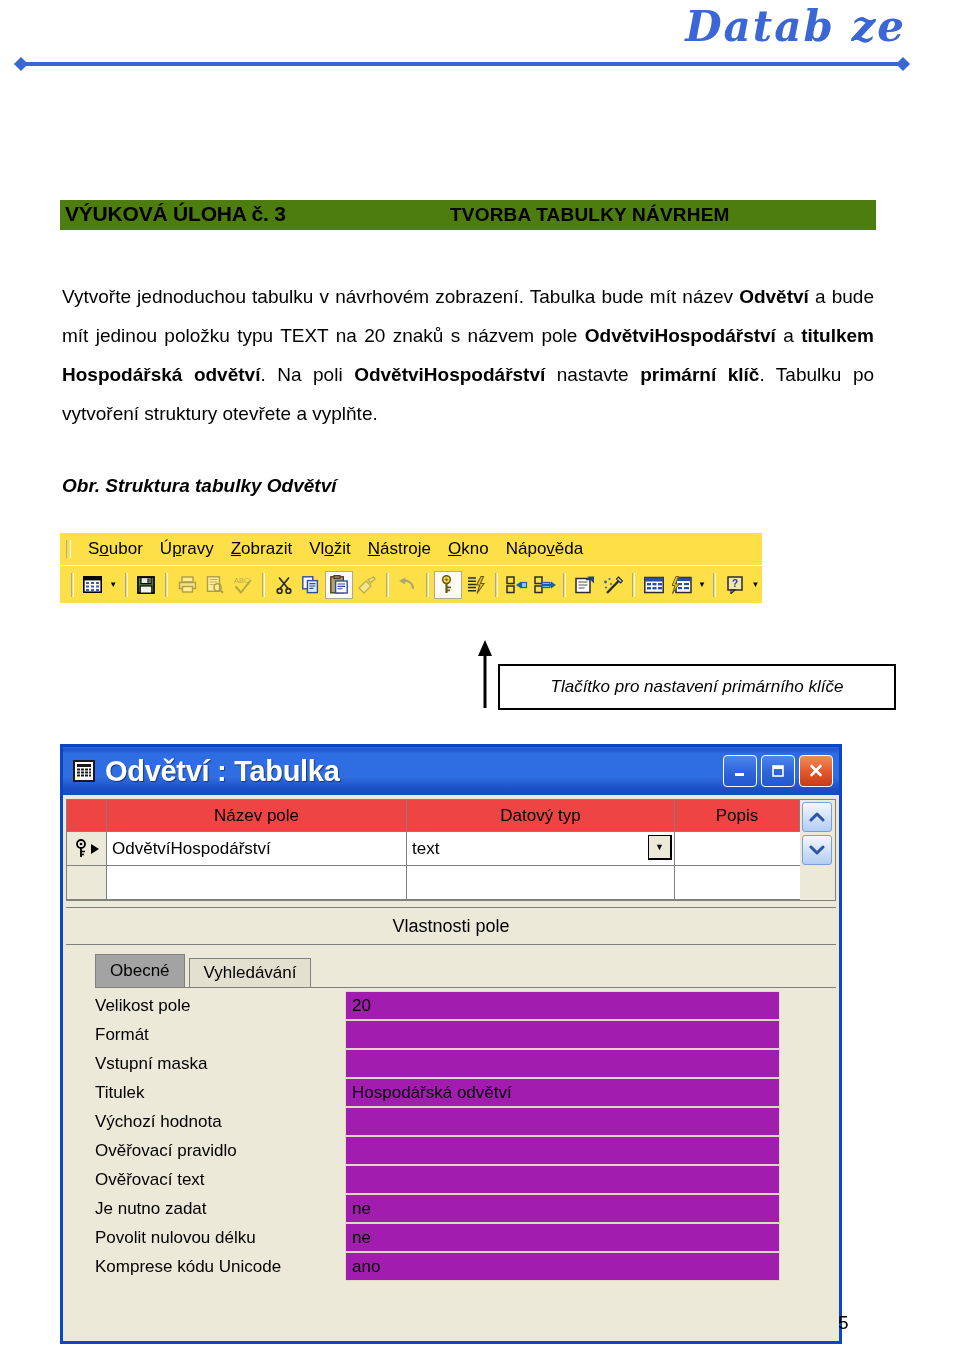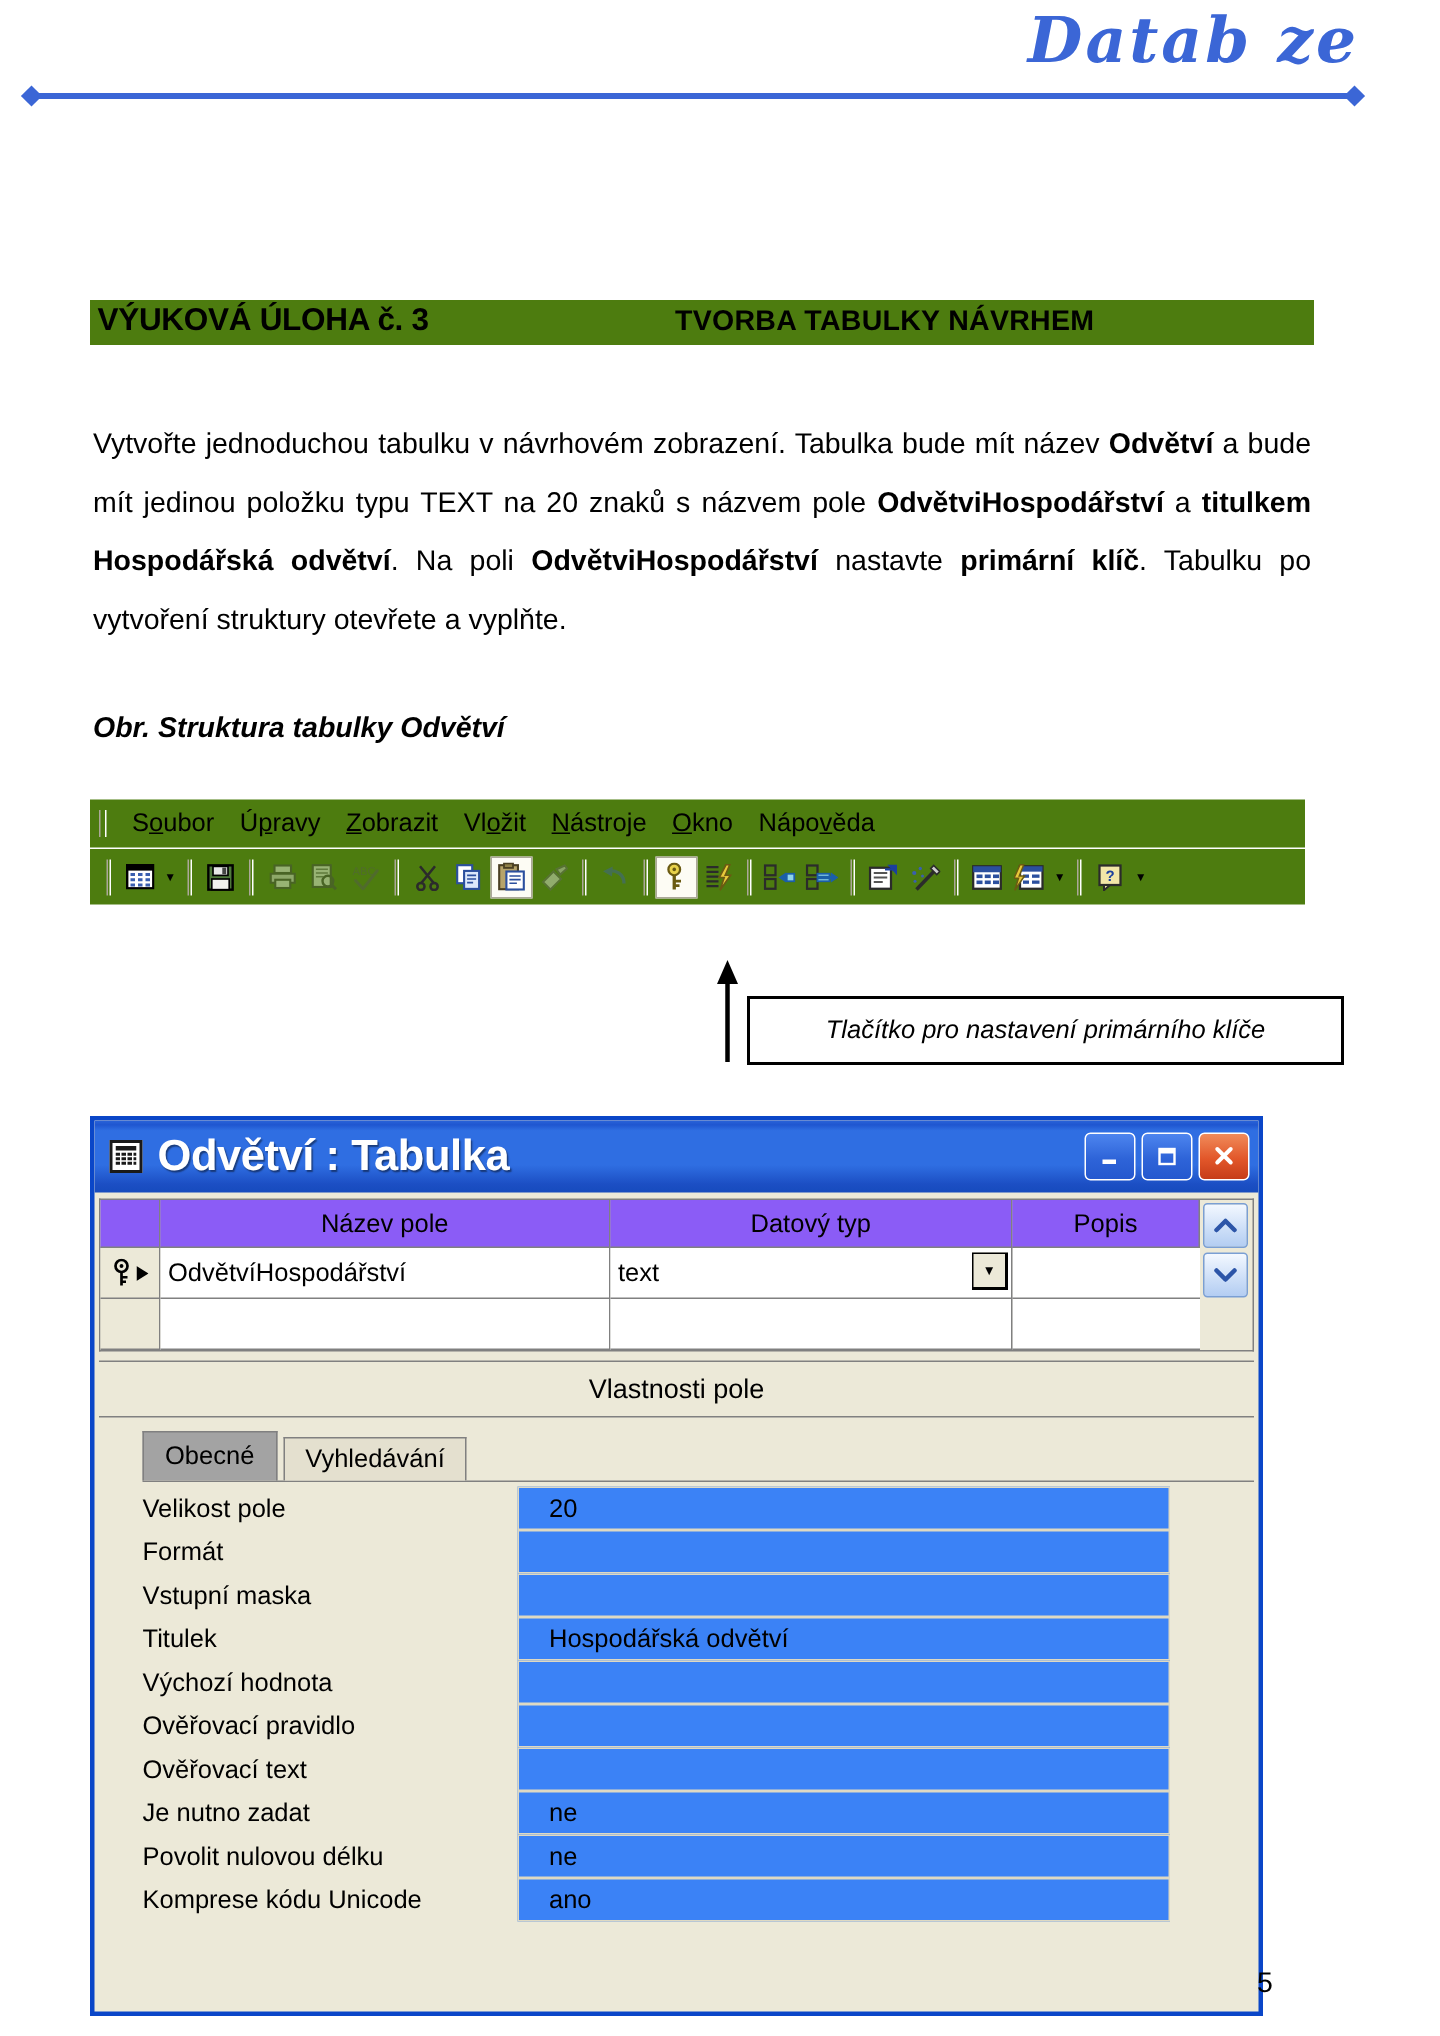--- a/index.html
+++ b/index.html
@@ -103,22 +103,22 @@
     font-size: 19px;
     font-weight: bold;
     font-style: italic;
     white-space: pre;
   }
 
   
   #access-toolbar-strip {
     position: absolute;
     left: 60px; top: 532px;
-    width: 810px; height: 70px;
-    background: #4d7c0f;
+    width: 702px; height: 70px;
+    background: #fde047;
     border-top: 1px solid #ffffff;
     text-decoration: underline;
   }
   #menu-bar {
     position: absolute;
     left: 0; top: 0;
     width: 100%; height: 32px;
     display: flex;
     align-items: center;
     padding-left: 6px;
@@ -267,21 +267,21 @@
     border: 1px solid #808080;
     border-right: none;
     box-sizing: border-box;
   }
   .grid-header-row, .grid-row {
     display: flex;
     height: 34px;
   }
   .grid-header-row { height: 32px; }
   .gh-cell {
-    background: #8b5cf6;
+    background: #ef4444;
     border-right: 1px solid #808080;
     border-bottom: 1px solid #808080;
     display: flex;
     align-items: center;
     justify-content: center;
     font-size: 17px;
     box-sizing: border-box;
     white-space: pre;
   }
   .gh-corner { width: 40px; }
@@ -415,26 +415,26 @@
   }
   .prop-label {
     width: 250px;
     display: flex;
     align-items: center;
     font-size: 17px;
     white-space: pre;
   }
   .prop-value {
     flex: 1;
-    background: #3b82f6;
+    background: #a21caf;
     border: 1px solid #ded9c3;
     box-sizing: border-box;
     display: flex;
     align-items: center;
-    padding-left: 20px;
+    padding-left: 6px;
     font-size: 17px;
     margin-right: 56px;
     white-space: pre;
   }
 
   
   #page-number {
     position: absolute;
     left: 838px; top: 1312px;
     font-size: 19px;

